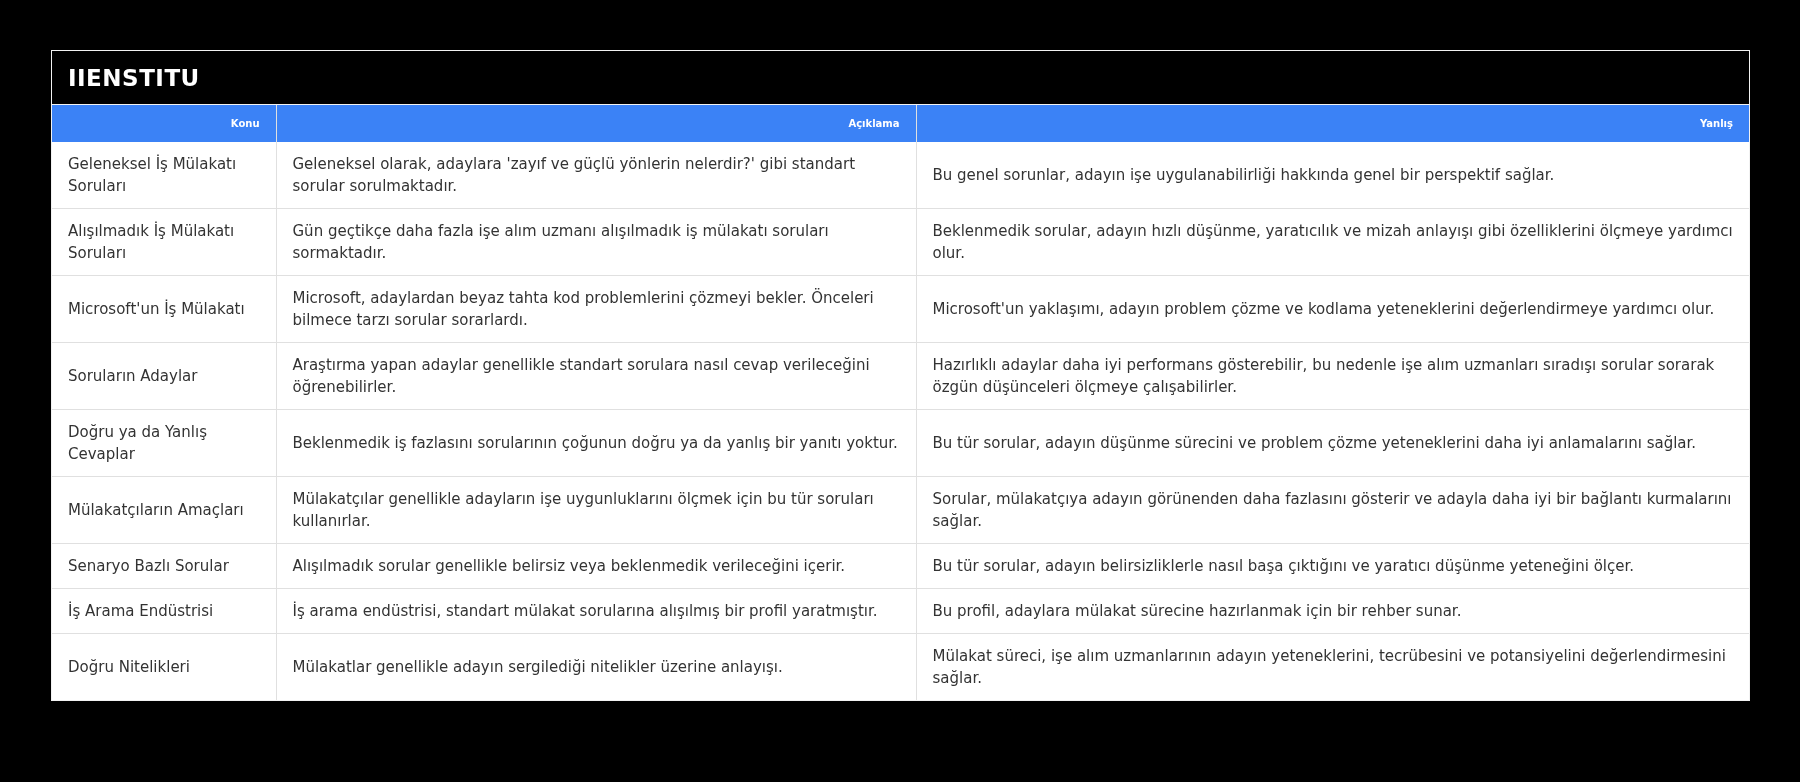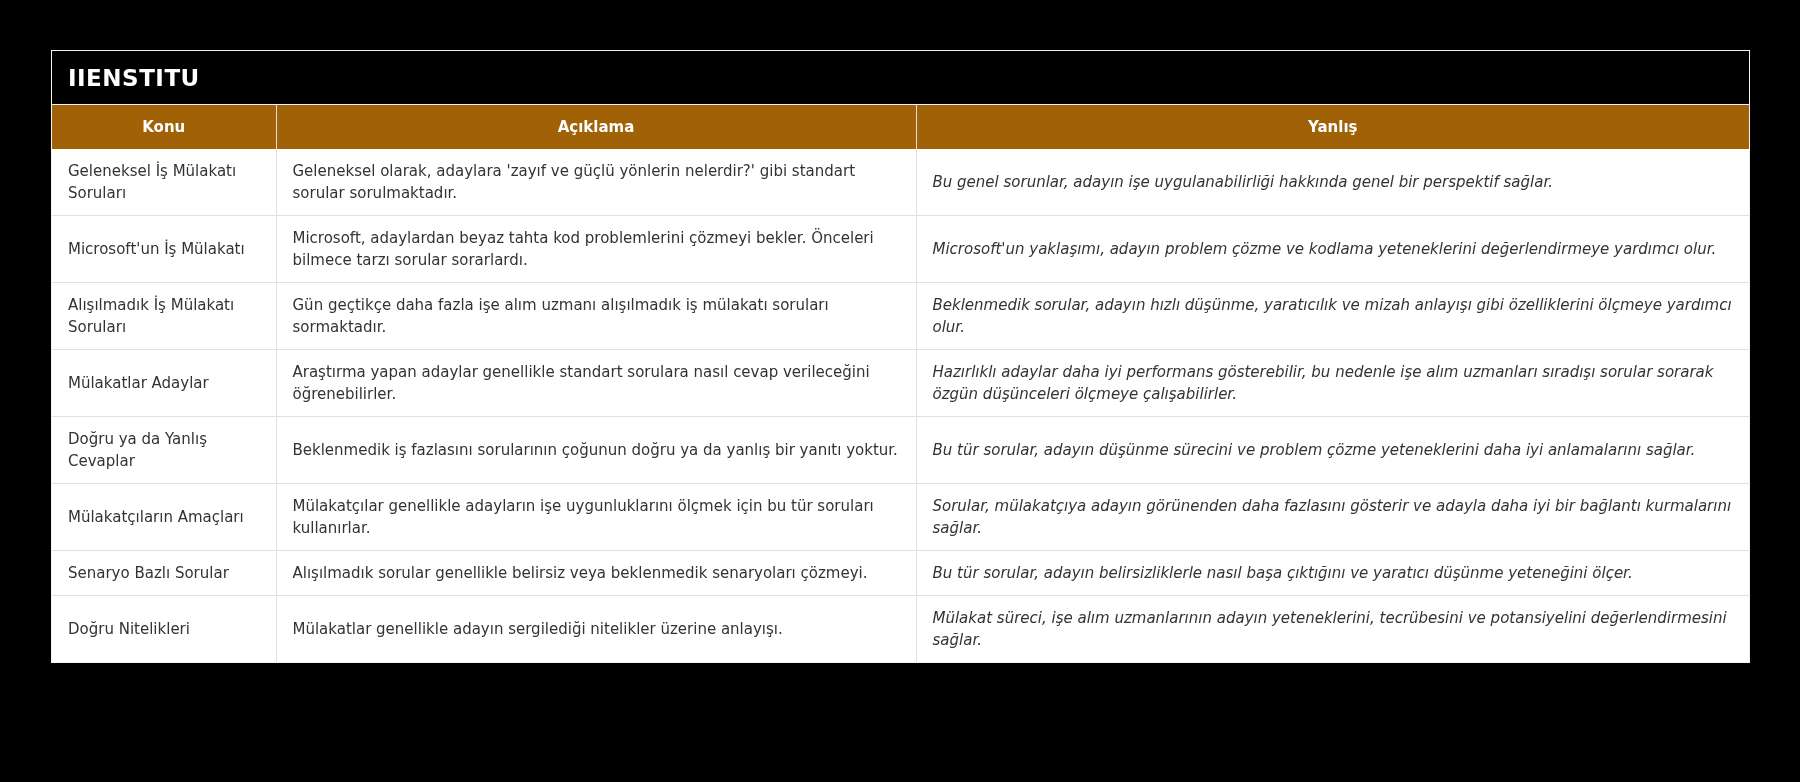--- a/index.html
+++ b/index.html
@@ -30,42 +30,42 @@
   }
   table.data-table {
     width: 100%;
     border-collapse: collapse;
     table-layout: fixed;
   }
   table.data-table col.c1 { width: 224px; }
   table.data-table col.c2 { width: 640px; }
   table.data-table col.c3 { width: 833px; }
   table.data-table thead th {
-    background: #a16207;
+    background: #3b82f6;
     color: #ffffff;
-    text-align: center;
-    font-size: 15px;
+    text-align: right;
+    font-size: 10px;
     font-weight: 700;
     padding: 13px 16px;
     border-right: 1px solid #e0e0e0;
   }
   table.data-table thead th:last-child { border-right: none; }
   table.data-table tbody td {
     background: #ffffff;
     color: #333333;
     font-size: 15px;
     font-weight: 400;
     line-height: 22px;
     padding: 11px 16px;
     vertical-align: middle;
     border-right: 1px solid #e0e0e0;
     border-bottom: 1px solid #e0e0e0;
     word-wrap: break-word;
   }
-  table.data-table tbody td:last-child { border-right: none; font-style: italic; }
+  table.data-table tbody td:last-child { border-right: none; }
   table.data-table tbody tr:last-child td { border-bottom: none; }
 </style>
 </head>
 <body>
 
 <div class="card">
   <div class="title-bar">
     <span>IIENSTITU</span>
   </div>
   <table class="data-table">
@@ -81,48 +81,53 @@
         <th>Yanlış</th>
       </tr>
     </thead>
     <tbody>
       <tr>
         <td>Geleneksel İş Mülakatı Soruları</td>
         <td>Geleneksel olarak, adaylara 'zayıf ve güçlü yönlerin nelerdir?' gibi standart sorular sorulmaktadır.</td>
         <td>Bu genel sorunlar, adayın işe uygulanabilirliği hakkında genel bir perspektif sağlar.</td>
       </tr>
       <tr>
+        <td>Alışılmadık İş Mülakatı Soruları</td>
+        <td>Gün geçtikçe daha fazla işe alım uzmanı alışılmadık iş mülakatı soruları sormaktadır.</td>
+        <td>Beklenmedik sorular, adayın hızlı düşünme, yaratıcılık ve mizah anlayışı gibi özelliklerini ölçmeye yardımcı olur.</td>
+      </tr>
+      <tr>
         <td>Microsoft'un İş Mülakatı</td>
         <td>Microsoft, adaylardan beyaz tahta kod problemlerini çözmeyi bekler. Önceleri bilmece tarzı sorular sorarlardı.</td>
         <td>Microsoft'un yaklaşımı, adayın problem çözme ve kodlama yeteneklerini değerlendirmeye yardımcı olur.</td>
       </tr>
       <tr>
-        <td>Alışılmadık İş Mülakatı Soruları</td>
-        <td>Gün geçtikçe daha fazla işe alım uzmanı alışılmadık iş mülakatı soruları sormaktadır.</td>
-        <td>Beklenmedik sorular, adayın hızlı düşünme, yaratıcılık ve mizah anlayışı gibi özelliklerini ölçmeye yardımcı olur.</td>
-      </tr>
-      <tr>
-        <td>Mülakatlar Adaylar</td>
+        <td>Soruların Adaylar</td>
         <td>Araştırma yapan adaylar genellikle standart sorulara nasıl cevap verileceğini öğrenebilirler.</td>
         <td>Hazırlıklı adaylar daha iyi performans gösterebilir, bu nedenle işe alım uzmanları sıradışı sorular sorarak özgün düşünceleri ölçmeye çalışabilirler.</td>
       </tr>
       <tr>
         <td>Doğru ya da Yanlış Cevaplar</td>
         <td>Beklenmedik iş fazlasını sorularının çoğunun doğru ya da yanlış bir yanıtı yoktur.</td>
         <td>Bu tür sorular, adayın düşünme sürecini ve problem çözme yeteneklerini daha iyi anlamalarını sağlar.</td>
       </tr>
       <tr>
         <td>Mülakatçıların Amaçları</td>
         <td>Mülakatçılar genellikle adayların işe uygunluklarını ölçmek için bu tür soruları kullanırlar.</td>
         <td>Sorular, mülakatçıya adayın görünenden daha fazlasını gösterir ve adayla daha iyi bir bağlantı kurmalarını sağlar.</td>
       </tr>
       <tr>
         <td>Senaryo Bazlı Sorular</td>
-        <td>Alışılmadık sorular genellikle belirsiz veya beklenmedik senaryoları çözmeyi.</td>
+        <td>Alışılmadık sorular genellikle belirsiz veya beklenmedik verileceğini içerir.</td>
         <td>Bu tür sorular, adayın belirsizliklerle nasıl başa çıktığını ve yaratıcı düşünme yeteneğini ölçer.</td>
+      </tr>
+      <tr>
+        <td>İş Arama Endüstrisi</td>
+        <td>İş arama endüstrisi, standart mülakat sorularına alışılmış bir profil yaratmıştır.</td>
+        <td>Bu profil, adaylara mülakat sürecine hazırlanmak için bir rehber sunar.</td>
       </tr>
       <tr>
         <td>Doğru Nitelikleri</td>
         <td>Mülakatlar genellikle adayın sergilediği nitelikler üzerine anlayışı.</td>
         <td>Mülakat süreci, işe alım uzmanlarının adayın yeteneklerini, tecrübesini ve potansiyelini değerlendirmesini sağlar.</td>
       </tr>
     </tbody>
   </table>
 </div>
 

